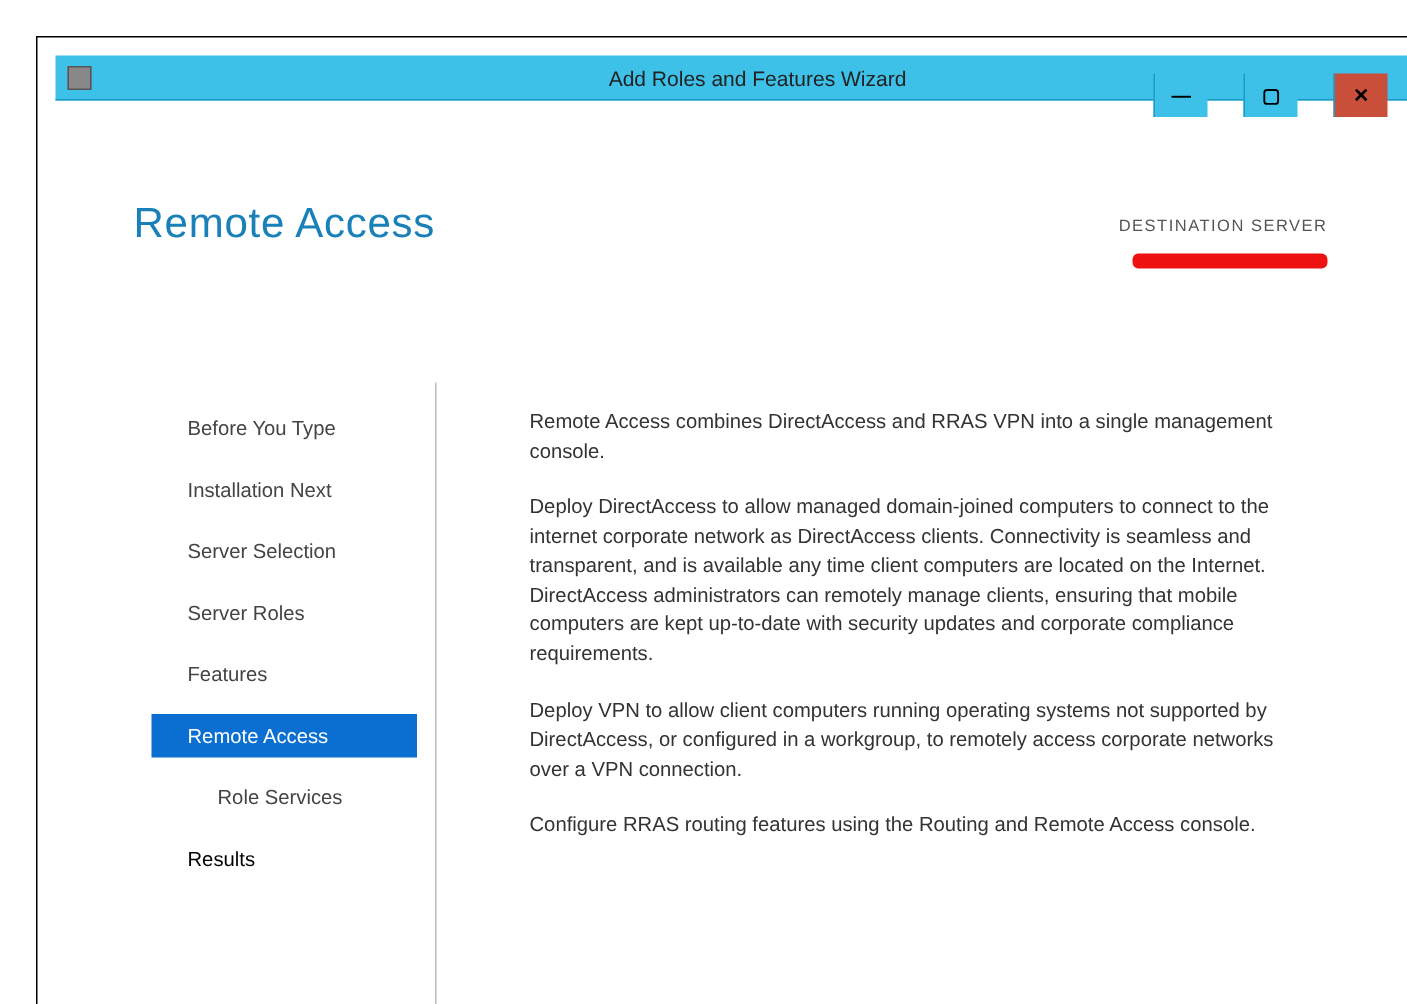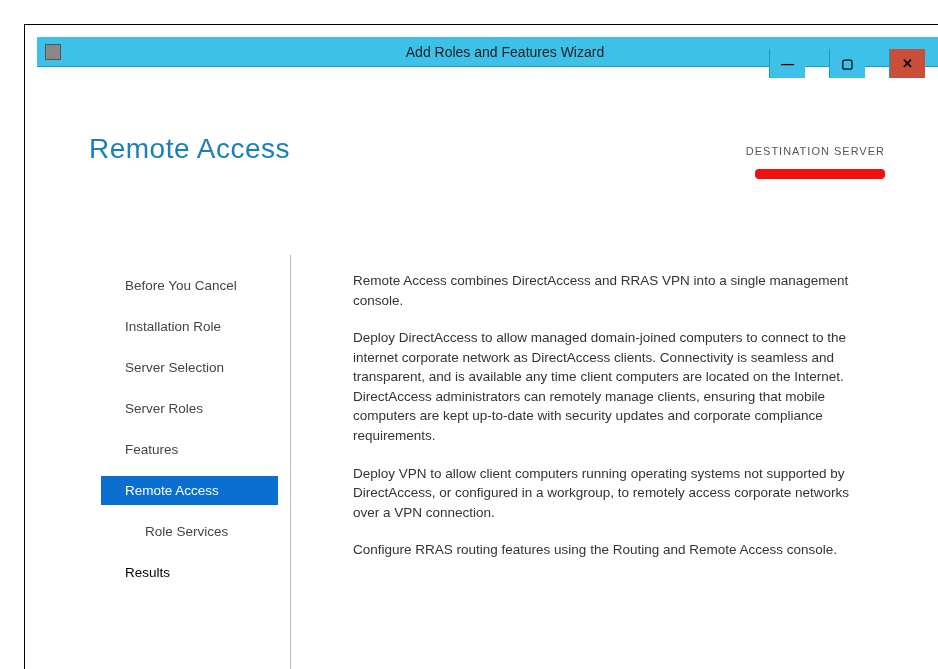--- a/index.html
+++ b/index.html
@@ -162,22 +162,22 @@
   <div class="header-row">
     <div class="page-title">Remote Access</div>
     <div class="dest-box">
       <div class="dest-label">DESTINATION SERVER</div>
       <div class="dest-redact"></div>
     </div>
   </div>
 
   <div class="body-row">
     <div class="sidebar">
-      <div class="side-item">Before You Cancel</div>
-      <div class="side-item">Installation Role</div>
+      <div class="side-item">Before You Type</div>
+      <div class="side-item">Installation Next</div>
       <div class="side-item">Server Selection</div>
       <div class="side-item">Server Roles</div>
       <div class="side-item">Features</div>
       <div class="side-item selected">Remote Access</div>
       <div class="side-item indent">Role Services</div>
       <div class="side-item disabled">Results</div>
     </div>
 
     <div class="main-text">
       <p>Remote Access combines DirectAccess and RRAS VPN into a single management console.</p>

